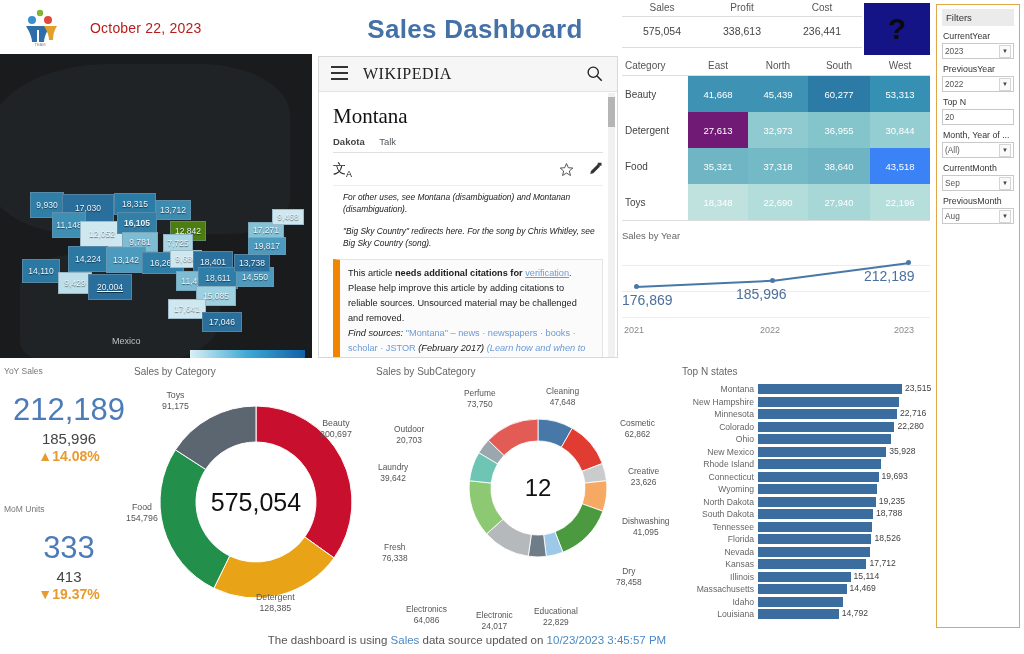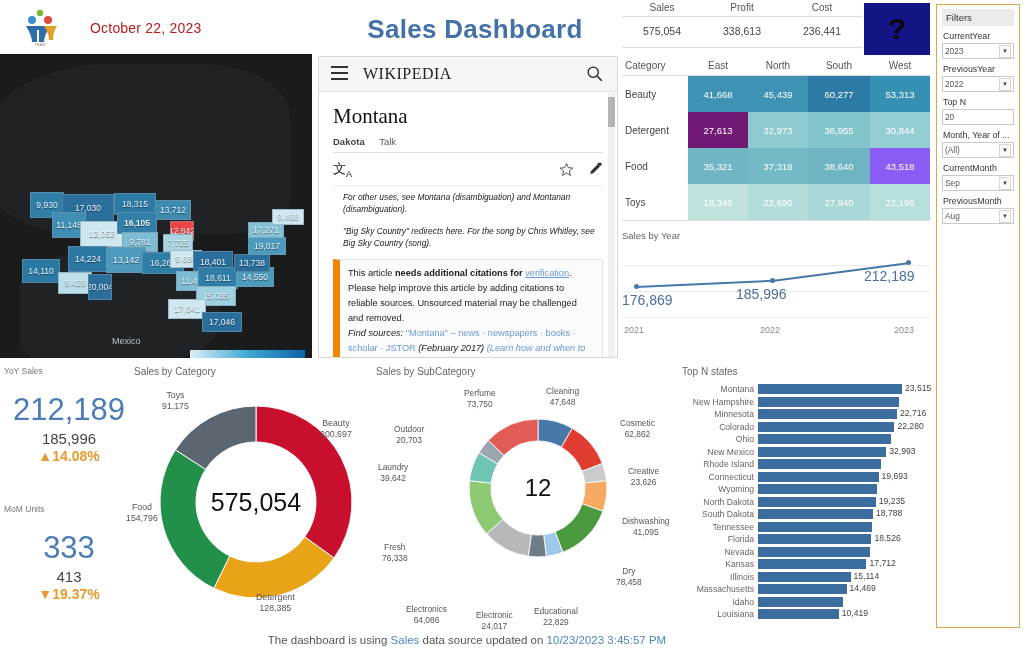--- a/index.html
+++ b/index.html
@@ -142,28 +142,28 @@
   <div class="land" style="left:-10px;top:10px;width:300px;height:170px;border-radius:40% 30% 20% 30%;"></div>
   <div class="land" style="left:20px;top:200px;width:200px;height:110px;border-radius:30% 50% 40% 20%;"></div>
   <div id="map-states">
       <div class="state" style="left: 30px; top: 138px; width: 34px; height: 26px; background: rgb(46, 126, 168);">9,930</div>
       <div class="state" style="left: 62px; top: 140px; width: 52px; height: 28px; background: rgb(42, 111, 156);">17,030</div>
       <div class="state" style="left: 114px; top: 139px; width: 42px; height: 22px; background: rgb(42, 123, 166);">18,315</div>
       <div class="state" style="left: 155px; top: 146px; width: 36px; height: 20px; background: rgb(61, 140, 176);">13,712</div>
       <div class="state" style="left: 52px; top: 158px; width: 34px; height: 26px; background: rgb(62, 143, 179);">11,148</div>
       <div class="state" style="left: 80px; top: 167px; width: 44px; height: 26px; background: rgb(207, 232, 239);">12,052</div>
       <div class="state" style="left: 117px; top: 158px; width: 40px; height: 22px; background: rgb(50, 127, 168); font-weight: bold;">16,105</div>
-      <div class="state" style="left: 170px; top: 167px; width: 24px; height: 20px; background: #ef4444;">12,842</div>
+      <div class="state" style="left: 170px; top: 167px; width: 36px; height: 20px; background: #4d7c0f;">12,842</div>
       <div class="state" style="left: 122px; top: 178px; width: 36px; height: 20px; background: rgb(125, 188, 211);">9,781</div>
       <div class="state" style="left: 68px; top: 192px; width: 40px; height: 26px; background: rgb(43, 120, 163);">14,224</div>
       <div class="state" style="left: 106px; top: 193px; width: 40px; height: 26px; background: rgb(76, 155, 190);">13,142</div>
       <div class="state" style="left: 142px; top: 198px; width: 42px; height: 22px; background: rgb(46, 126, 168);">16,263</div>
       <div class="state" style="left: 22px; top: 205px; width: 38px; height: 24px; background: rgb(43, 120, 163);">14,110</div>
       <div class="state" style="left: 58px; top: 218px; width: 34px; height: 22px; background: rgb(188, 223, 233);">9,429</div>
-      <div class="state" style="left: 88px; top: 220px; width: 24px; height: 26px; background: rgb(42, 111, 156);">20,004</div>
+      <div class="state" style="left: 88px; top: 220px; width: 44px; height: 26px; background: rgb(42, 111, 156); text-decoration: underline;">20,004</div>
       <div class="state" style="left: 163px; top: 180px; width: 30px; height: 18px; background: rgb(169, 214, 226);">7,725</div>
       <div class="state" style="left: 170px; top: 196px; width: 32px; height: 18px; background: rgb(207, 232, 239);">9,686</div>
       <div class="state" style="left: 193px; top: 197px; width: 40px; height: 22px; background: rgb(42, 111, 156);">18,401</div>
       <div class="state" style="left: 176px; top: 217px; width: 36px; height: 20px; background: rgb(125, 188, 211);">11,493</div>
       <div class="state" style="left: 198px; top: 213px; width: 40px; height: 22px; background: rgb(46, 126, 168);">18,611</div>
       <div class="state" style="left: 236px; top: 213px; width: 38px; height: 20px; background: rgb(76, 155, 190);">14,550</div>
       <div class="state" style="left: 234px; top: 200px; width: 36px; height: 18px; background: rgb(42, 111, 156);">13,738</div>
       <div class="state" style="left: 248px; top: 183px; width: 38px; height: 18px; background: rgb(76, 155, 190);">19,817</div>
       <div class="state" style="left: 248px; top: 168px; width: 36px; height: 16px; background: rgb(133, 194, 214);">17,271</div>
       <div class="state" style="left: 272px; top: 155px; width: 32px; height: 16px; background: rgb(207, 232, 239);">9,468</div>
@@ -272,21 +272,21 @@
           <td style="background: #701a75;">27,613</td>
           <td style="background: rgb(142, 202, 207);">32,973</td>
           <td style="background: rgb(132, 196, 203);">36,955</td>
           <td style="background: rgb(149, 206, 210);">30,844</td>
         </tr>
         <tr>
           <td class="rowhead">Food</td>
           <td style="background: rgb(111, 181, 196);">35,321</td>
           <td style="background: rgb(116, 185, 198);">37,318</td>
           <td style="background: rgb(110, 180, 195);">38,640</td>
-          <td style="background: #8b5cf6;">43,518</td>
+          <td style="background: #3b82f6;">43,518</td>
         </tr>
         <tr>
           <td class="rowhead">Toys</td>
           <td style="background: rgb(191, 226, 222);">18,348</td>
           <td style="background: rgb(179, 221, 218);">22,690</td>
           <td style="background: rgb(167, 215, 214);">27,940</td>
           <td style="background: rgb(182, 222, 219);">22,196</td>
         </tr>
       </tbody>
     <tfoot>
@@ -502,21 +502,21 @@
         <div class="bname">Ohio</div>
        <div class="bbarwrap">
          <div class="bbar" style="width:132.85714285714286px;background:#3b6e9e"></div>
          <div class="bval" style="left:135.85714285714286px"></div>
        </div>
       </div>
       <div class="brow">
         <div class="bname">New Mexico</div>
        <div class="bbarwrap">
          <div class="bbar" style="width:128.19183673469388px;background:#3b6e9e"></div>
-         <div class="bval" style="left:131.19183673469388px">32,993</div>
+         <div class="bval" style="left:131.19183673469388px">35,928</div>
        </div>
       </div>
       <div class="brow">
         <div class="bname">Rhode Island</div>
        <div class="bbarwrap">
          <div class="bbar" style="width:123.06122448979592px;background:#3b6e9e"></div>
          <div class="bval" style="left:126.06122448979592px"></div>
        </div>
       </div>
       <div class="brow">
@@ -593,21 +593,21 @@
         <div class="bname">Idaho</div>
        <div class="bbarwrap">
          <div class="bbar" style="width:85.10204081632654px;background:#3b6e9e"></div>
          <div class="bval" style="left:88.10204081632654px"></div>
        </div>
       </div>
       <div class="brow">
         <div class="bname">Louisiana</div>
        <div class="bbarwrap">
          <div class="bbar" style="width:80.80408163265305px;background:#3b6e9e"></div>
-         <div class="bval" style="left:83.80408163265305px">10,419</div>
+         <div class="bval" style="left:83.80408163265305px">14,792</div>
        </div>
       </div>
     </div>
 </div>
 
 <div class="abs" id="footer">
   <span>The dashboard is using </span><span class="lnk">Sales</span><span> data source updated on </span><span class="dt">10/23/2023 3:45:57 PM</span>
 </div>
 
 </body></html>

